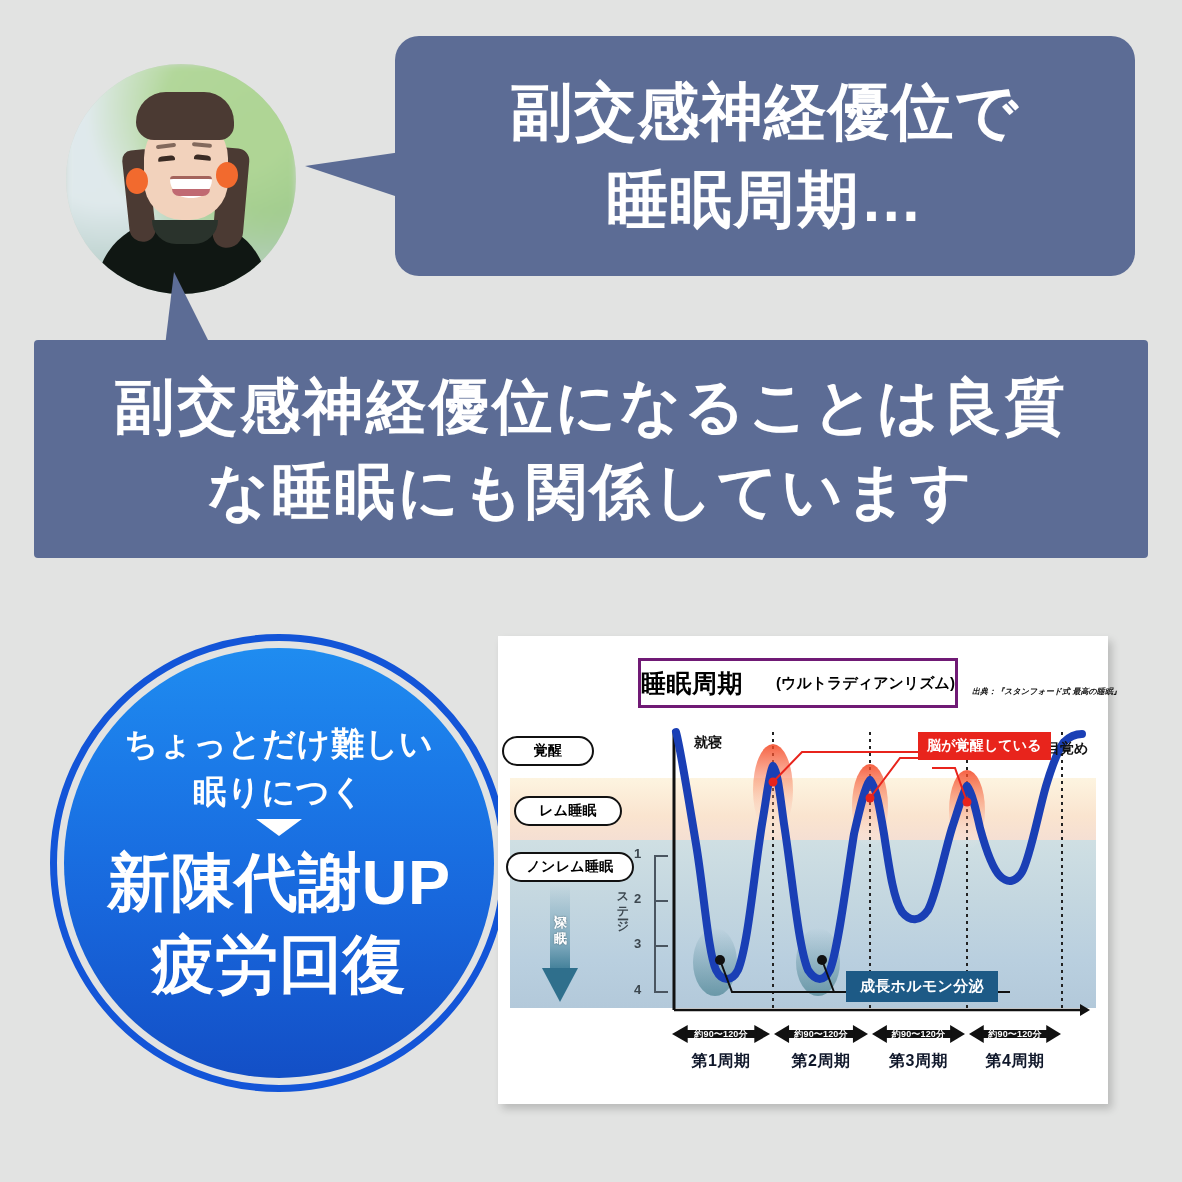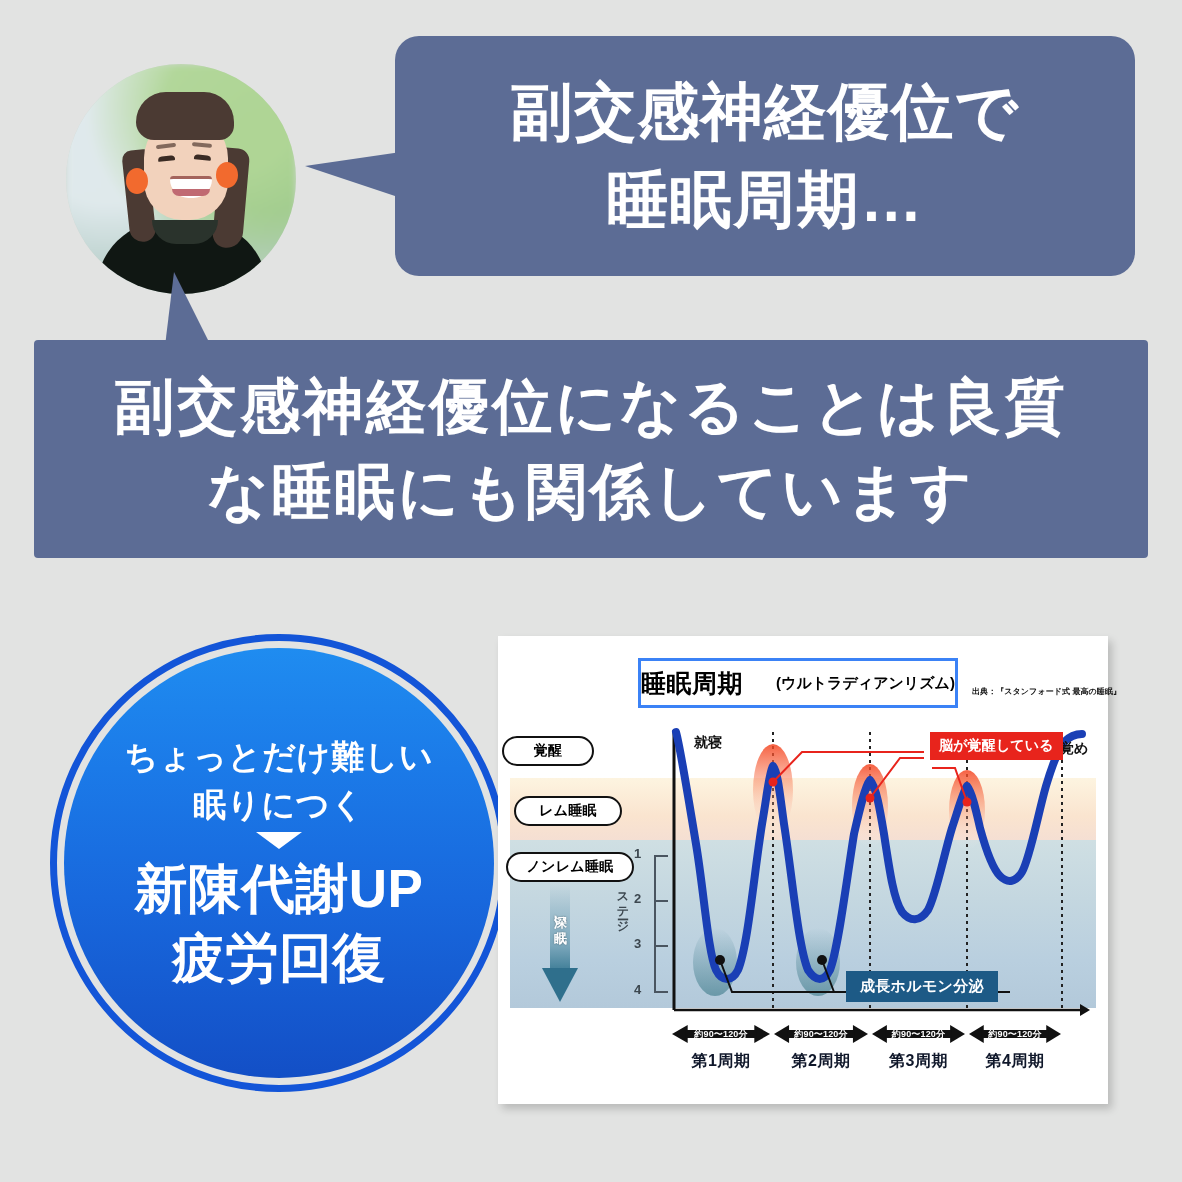--- a/index.html
+++ b/index.html
@@ -92,37 +92,37 @@
     position:absolute; left:14px; top:14px; right:14px; bottom:14px;
     border-radius:50%;
     background: linear-gradient(180deg, #1f8cf0 0%, #1b7ae8 28%, #1868dd 58%, #134fc6 100%);
     display:flex; flex-direction:column; align-items:center; justify-content:center;
     color:#fff; text-align:center;
   }
   .c-small { font-size: 33px; font-weight: 700; line-height: 1.45; letter-spacing: .02em; }
   .c-arrow { margin: 4px 0 6px; width: 0; height: 0;
     border-left: 23px solid transparent; border-right: 23px solid transparent;
     border-top: 17px solid #fff; }
-  .c-big { font-size: 53px; font-weight: 700; line-height: 1.3; letter-spacing: .01em; }
+  .c-big { font-size: 63px; font-weight: 700; line-height: 1.3; letter-spacing: .01em; }
 
   
   .card {
     position: absolute; left: 498px; top: 636px; width: 610px; height: 468px;
     background: #fff; box-shadow: 4px 5px 8px rgba(0,0,0,.18);
   }
   .chart-title-row { position:absolute; left:140px; top:22px; width:460px; height:52px; }
   .chart-title-box {
     position:absolute; left:0; top:0; width:320px; height:50px;
-    border: 3px solid #3b82f6; background:#fff;
+    border: 3px solid #701a75; background:#fff;
     display:flex; align-items:center; justify-content:center; white-space:nowrap;
   }
   .ct-main { font-size: 25px; font-weight: 800; letter-spacing: .02em; color:#000; }
   .ct-sub  { font-size: 15px; font-weight: 800; color:#000;padding-left:33px; }
   .chart-src { position:absolute; left:334px; top:28px; font-size:8px;
-    font-weight:700; color:#111; white-space:nowrap; letter-spacing:.01em; }
+    font-weight:700; color:#111; white-space:nowrap; letter-spacing:.01em;font-style:italic; }
 
   
   .bands { position:absolute; left:12px; top:96px; width:586px; height:276px; }
   .band-awake { position:absolute; left:0; top:0; width:100%; height:46px; background:#ffffff; }
   .band-rem   { position:absolute; left:0; top:46px; width:100%; height:62px;
     background: linear-gradient(180deg,#fdf4e0 0%, #fae4cf 62%, #f5dfd3 100%); }
   .band-nrem  { position:absolute; left:0; top:108px; width:100%; height:168px;
     background: linear-gradient(180deg,#cfdfe3 0%, #c4d7e0 35%, #b9cfdf 72%, #b3c9da 100%); }
 
   
@@ -156,21 +156,21 @@
     font-size:12px; color:#3c474f; font-weight:700; letter-spacing:.04em; }
 
   
   .plot { position:absolute; left:172px; top:88px; width:420px; height:300px; }
   .plot svg { display:block; }
 
   .txt-bed { position:absolute; left:196px; top:98px; font-size:14px; font-weight:800; color:#111; }
   .txt-wake{ position:absolute; left:548px; top:104px; font-size:14px; font-weight:800; color:#111; }
 
   .callout-red {
-    position:absolute; left:432px; top:96px; background:#e8241c; color:#fff;
+    position:absolute; left:420px; top:96px; background:#e8241c; color:#fff;
     font-size:14px; font-weight:800; padding:5px 9px; white-space:nowrap; letter-spacing:.01em;
   }
   .gh-box {
     position:absolute; left:348px; top:335px; background:#1d5a86; color:#fff;
     font-size:15px; font-weight:800; padding:6px 14px; white-space:nowrap; letter-spacing:.02em;
   }
 
   
   .cycles { position:absolute; left:172px; top:383px; width:420px; height:62px; }
   .cyc { position:absolute; top:0; height:28px; }

